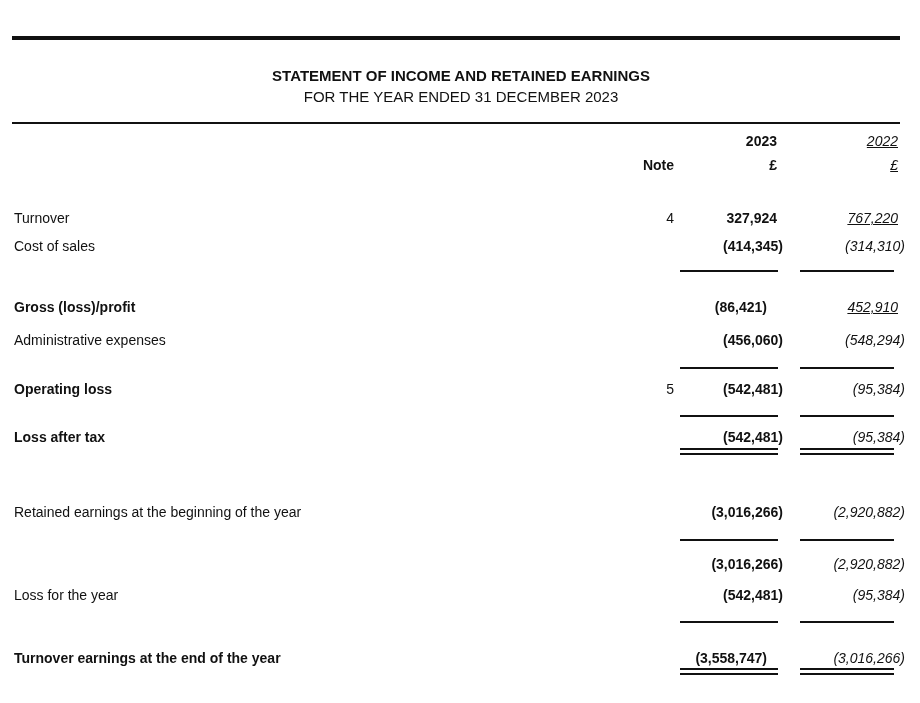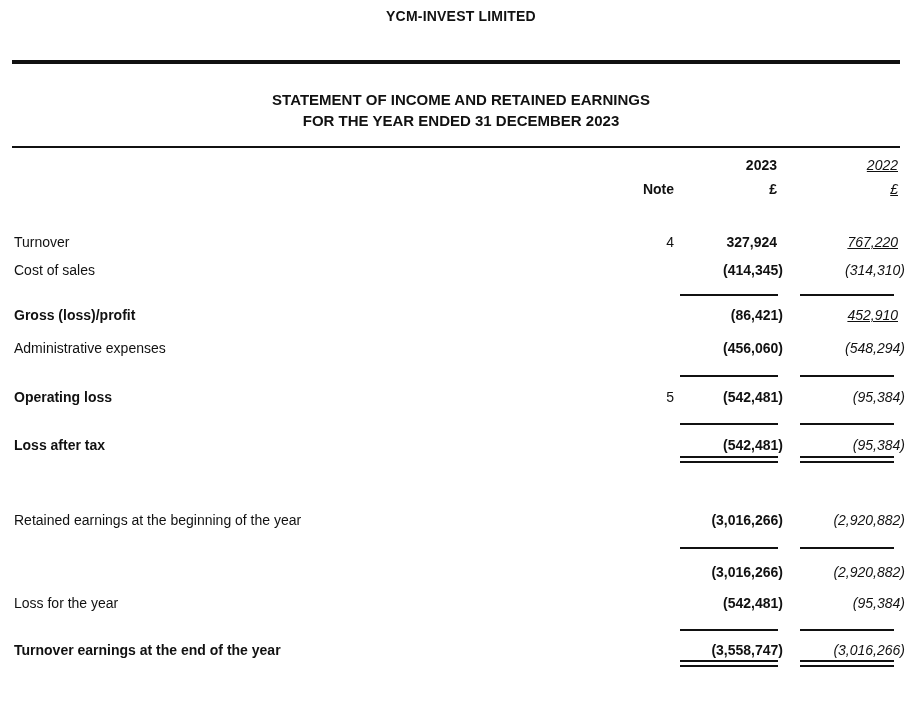--- a/index.html
+++ b/index.html
@@ -18,53 +18,52 @@
   }
   .center { text-align: center; }
   .bold   { font-weight: bold; }
   .italic { font-style: italic; }
 
   .company { margin-top: 9px; line-height: 15px; font-weight: bold; letter-spacing: 0.2px; }
   .rule   { margin-left: -2px; width: 888px; background: #111; }
   .rule.thick { margin-top: 36px; height: 4px; }
   .rule.thin  { margin-top: 18px; height: 2px; }
   .title1 { margin-top: 28px; line-height: 15px; font-size: 15px; font-weight: bold; }
-  .title2 { margin-top: 6px;  line-height: 15px; font-size: 15px; font-weight: bold; }
+  .title2 { margin-top: 6px;  line-height: 15px; font-size: 15px; font-weight: normal; }
 
   
   .trow { display: flex; align-items: flex-end; line-height: 15px; }
   .lbl  { flex: 1; }
   .note { width: 74px; text-align: right; }
   .v23  { width: 112px; text-align: right; padding-right: 3px; box-sizing: border-box; }
   .v22  { width: 122px; text-align: right; padding-right: 3px; box-sizing: border-box; }
   .v23.pos { padding-right: 9px; }
   .v22.pos { padding-right: 10px; text-decoration: underline; }
 
   
   .rulerow .v23, .rulerow .v22 { display: flex; }
   .rulerow .seg { margin-left: auto; }
   .rulerow .v23 .seg { width: 98px; margin-right: 5px; }
   .rulerow .v22 .seg { width: 94px; margin-right: 11px; }
   .rulerow.single .seg { height: 2px; background: #111; }
   .rulerow.double .seg {
     height: 7px; box-sizing: border-box;
     border-top: 2px solid #111; border-bottom: 2px solid #111;
   }  .mt2  { margin-top: 2px; }  .mt3  { margin-top: 3px; }
-  .mt9  { margin-top: 9px; }  .mt12 { margin-top: 12px; } .mt13 { margin-top: 13px; }
+  .mt9  { margin-top: 9px; }  .mt12 { margin-top: 28px; gap: 16px; } .mt13 { margin-top: 13px; }
   .mt16 { margin-top: 16px; } .mt18 { margin-top: 18px; } .mt19 { margin-top: 19px; }
   .mt22 { margin-top: 10px; } .mt38 { margin-top: 38px; } .mt50 { margin-top: 50px; }
 
   .footnote { margin-top: 1px; line-height: 16px; }
 </style>
 </head>
 <body>
 
 <div class="page">
 
-  <div class="company center">YCM-INVEST LIMITED</div>
 
   <div class="rule thick"></div>
 
   <div class="title1 center">STATEMENT OF INCOME AND RETAINED EARNINGS</div>
   <div class="title2 center">FOR THE YEAR ENDED 31 DECEMBER 2023</div>
 
   <div class="rule thin"></div>
 
   <div class="trow mt22">
     <div class="lbl"></div>

